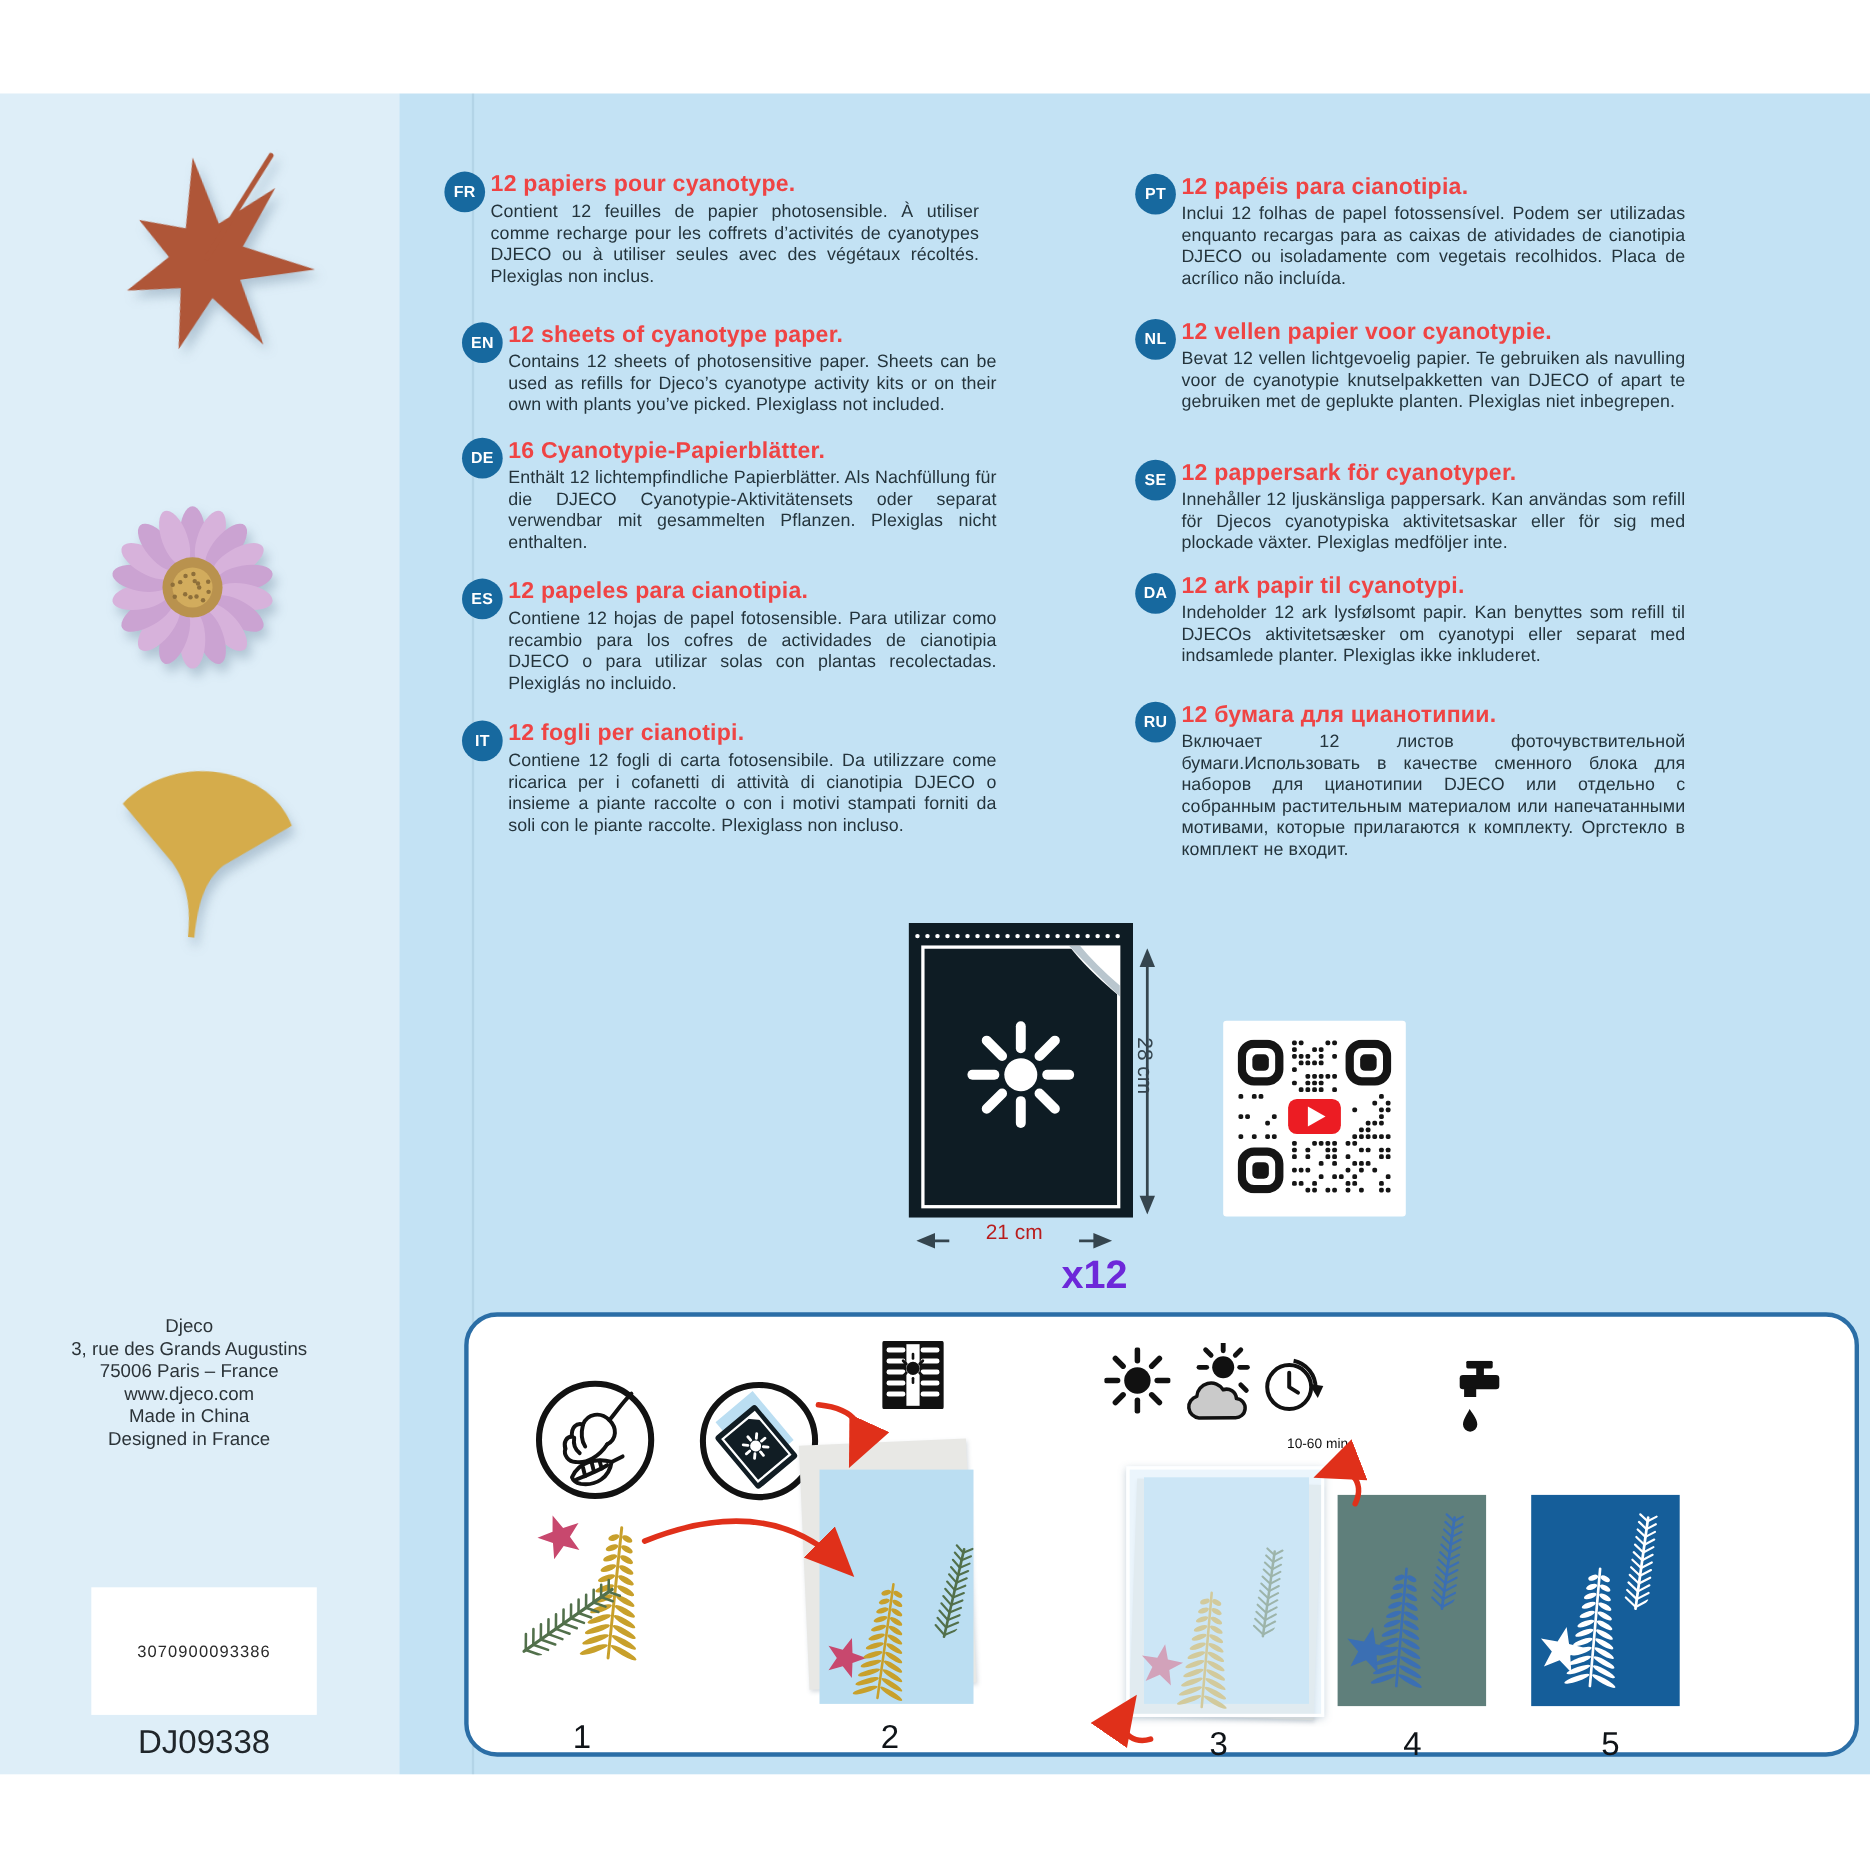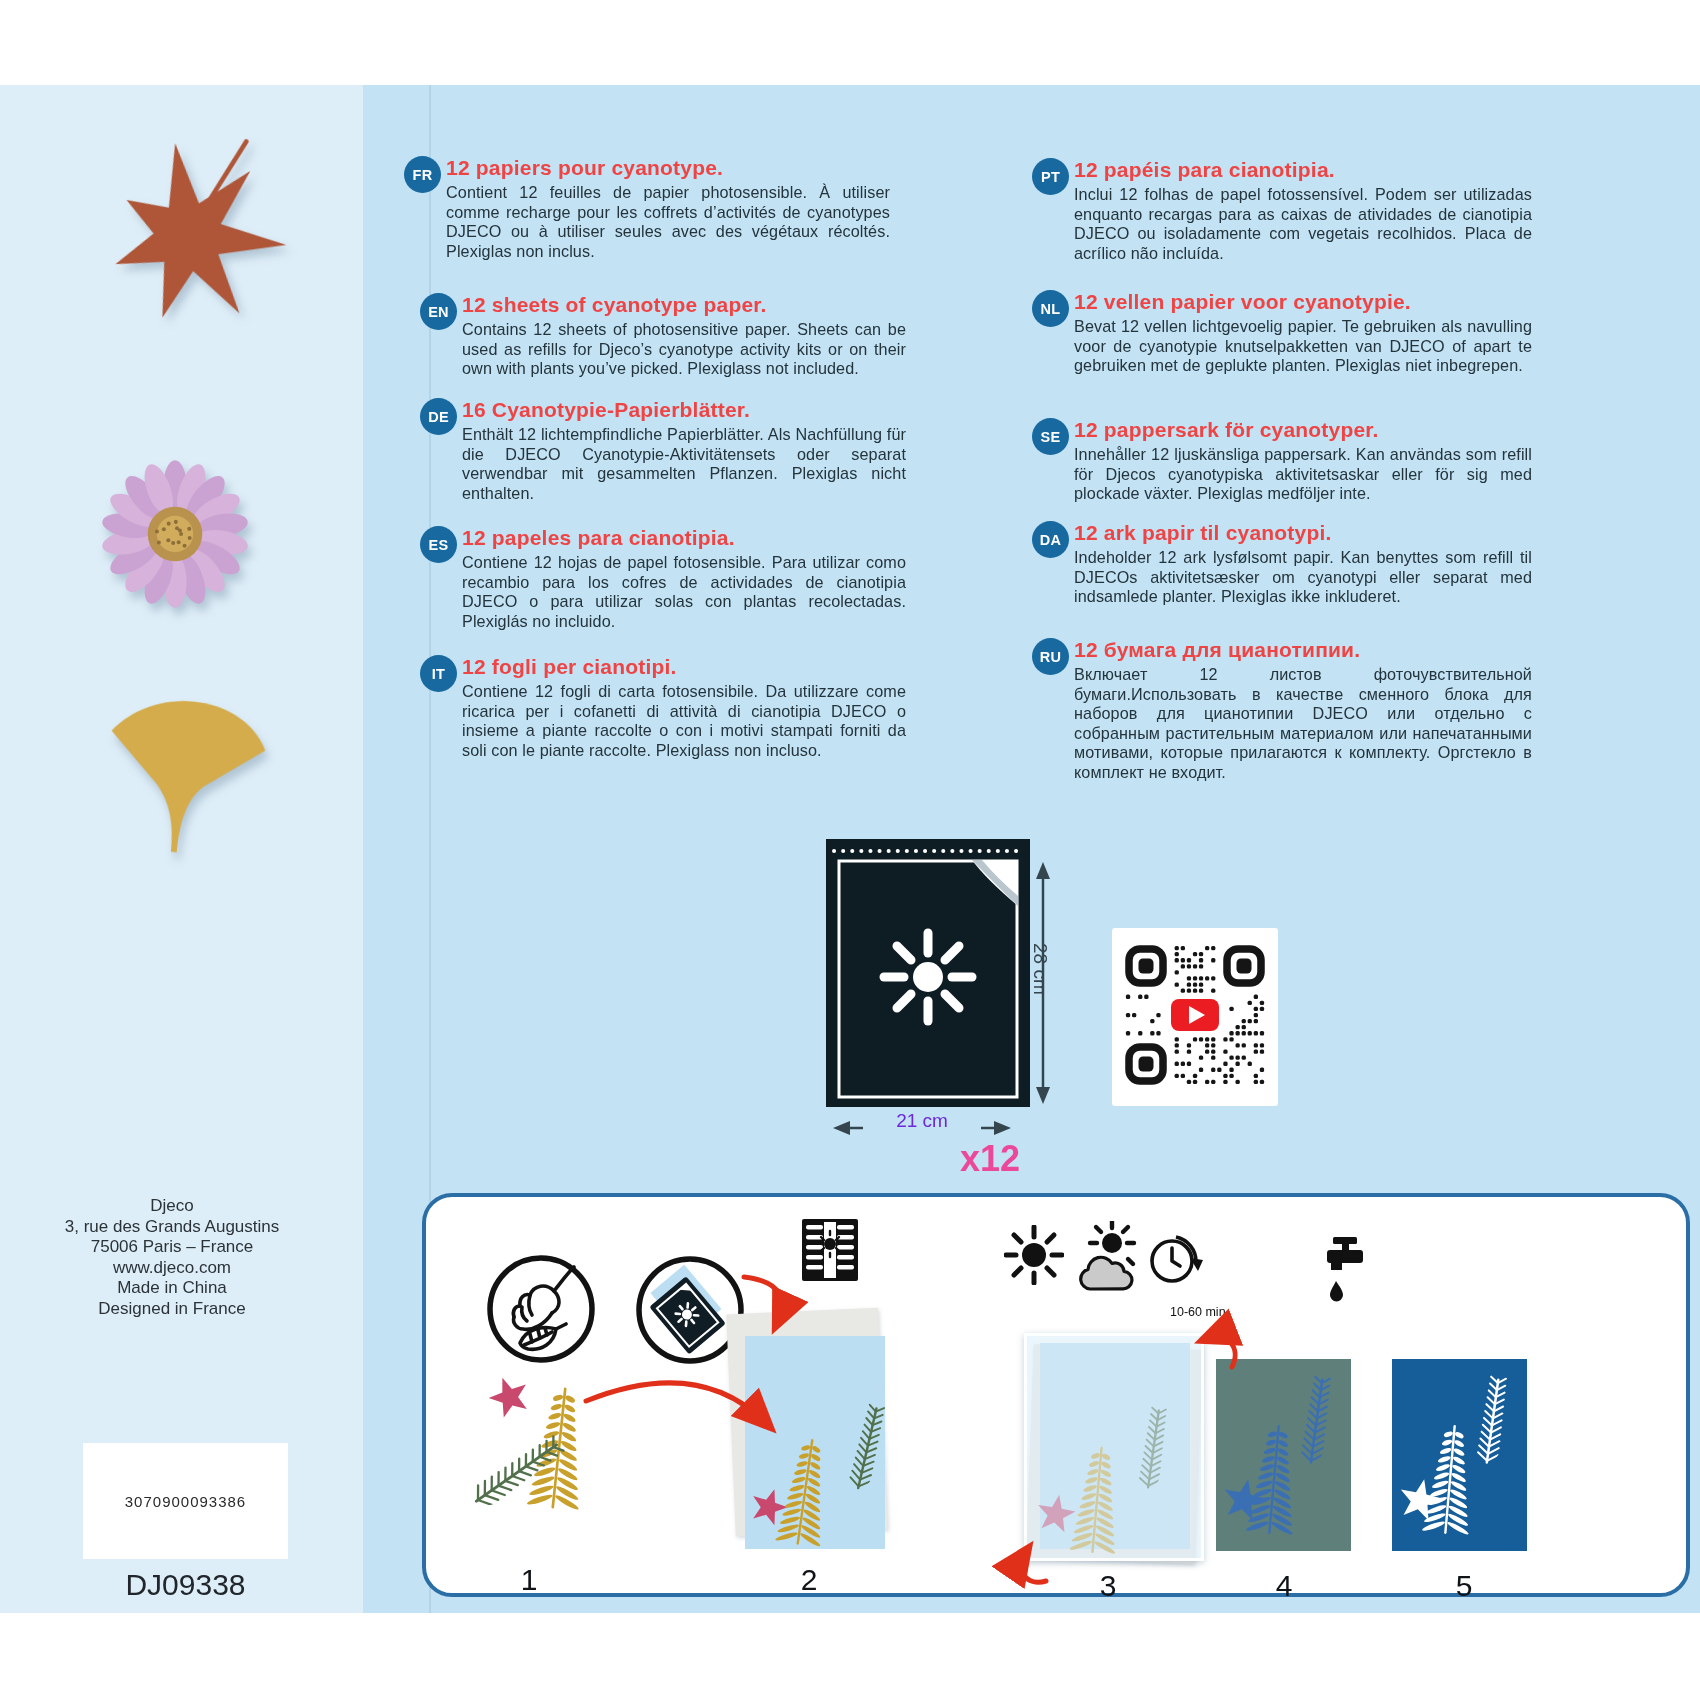--- a/index.html
+++ b/index.html
@@ -17,24 +17,24 @@
   .sec-text h3{margin:0;font-size:21px;line-height:24px;font-weight:bold;color:#ef4444;letter-spacing:.2px;}
   .sec-text p{margin:3px 0 0;font-size:16.2px;line-height:19.6px;color:#24343C;text-align:justify;letter-spacing:.1px;}
   
   .addr{position:absolute;left:36px;top:1196px;width:272px;text-align:center;font-size:17px;line-height:20.5px;color:#2B3338;}
   .barcode-box{position:absolute;left:83px;top:1443px;width:205px;height:116px;background:#fff;}
   .barcode-num{width:100%;height:100%;display:flex;align-items:center;justify-content:center;font-size:15px;letter-spacing:1px;color:#2A2A2A;}
   .sku{position:absolute;left:83px;top:1568px;width:205px;text-align:center;font-size:30px;color:#20262B;}
   
   .paper{position:absolute;left:826px;top:839px;width:204px;height:268px;}
   .dim-v{position:absolute;left:1051px;top:943px;font-size:19px;color:#35454E;transform:rotate(90deg);transform-origin:left top;white-space:nowrap;}
-  .dim-h{position:absolute;left:861px;top:1110px;width:122px;text-align:center;font-size:19px;color:#6d28d9;}
+  .dim-h{position:absolute;left:861px;top:1110px;width:122px;text-align:center;font-size:19px;color:#b91c1c;}
   .varrow{position:absolute;left:1032px;top:862px;}
   .harrow{position:absolute;left:833px;top:1120px;}
-  .x12{position:absolute;left:955px;top:1138px;width:70px;text-align:center;font-size:36px;font-weight:600;color:#ec4899;}
+  .x12{position:absolute;left:955px;top:1138px;width:70px;text-align:right;font-size:36px;font-weight:600;color:#6d28d9;}
   .qr-box{position:absolute;left:1112px;top:928px;width:166px;height:178px;background:#fff;border-radius:3px;}
   .qr-box svg{position:absolute;left:13px;top:17px;}
   
   .panel{position:absolute;left:422px;top:1193px;width:1268px;height:404px;background:#fff;
          border:4.5px solid #2B6EA6;border-radius:30px;box-sizing:border-box;overflow:visible;}
   .panel .abs{position:absolute;}
   .sheet-gray{position:absolute;background:#E8E8E5;box-shadow:1px 2px 4px rgba(90,110,130,.25);}
   .sheet-blue{position:absolute;background:#BBDEF2;}
   .plexi{position:absolute;background:rgba(218,237,249,.55);border:3px solid rgba(255,255,255,.95);
          box-shadow:0 2px 7px rgba(90,120,145,.35);box-sizing:border-box;}

